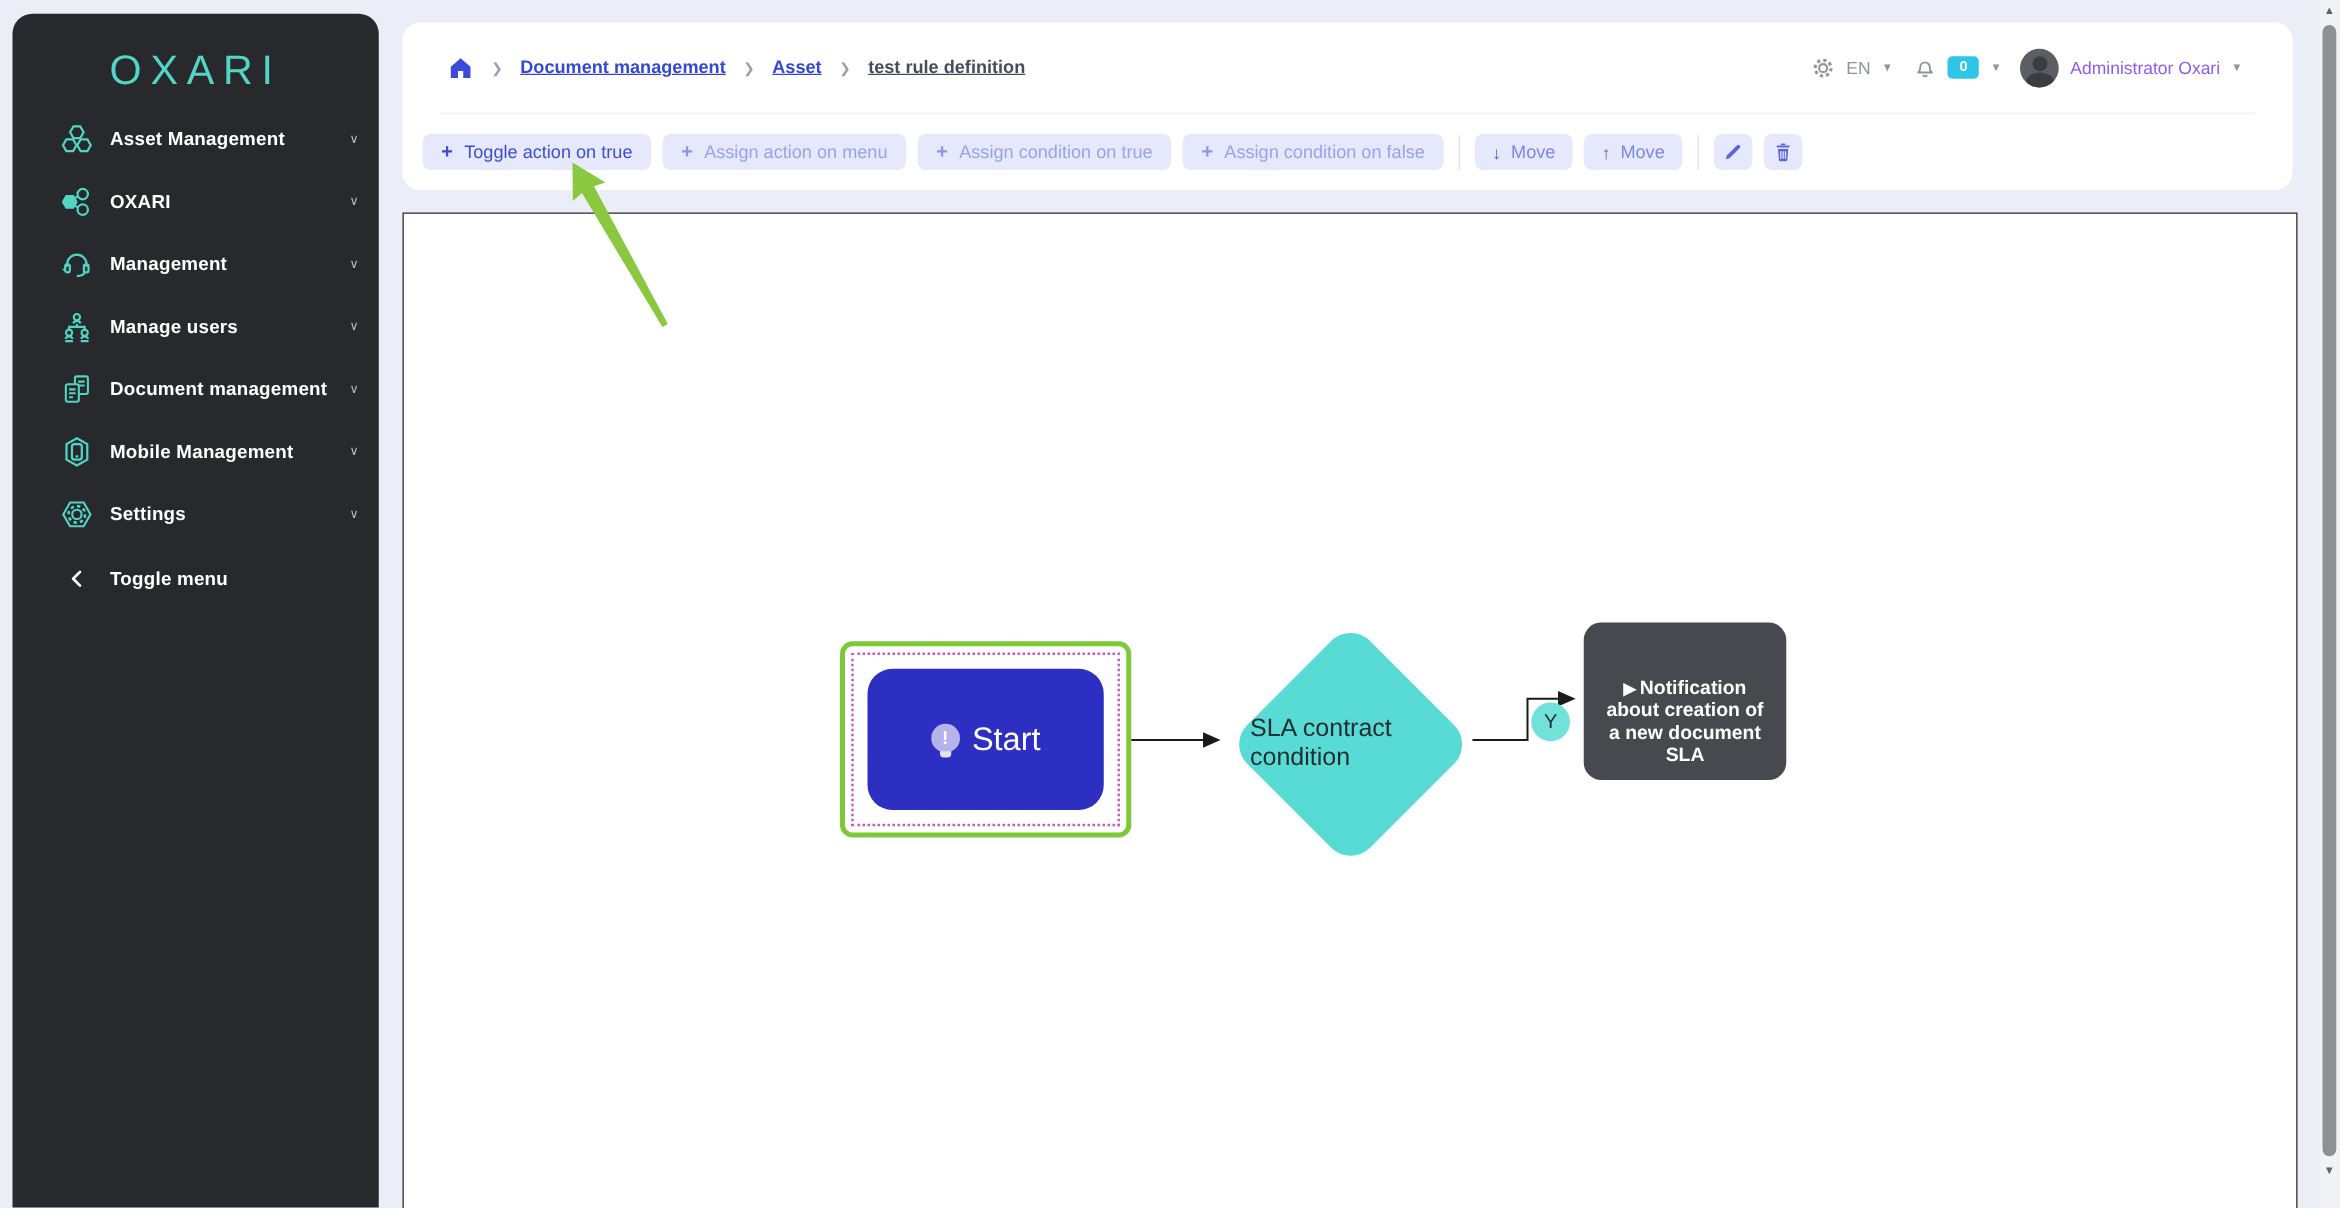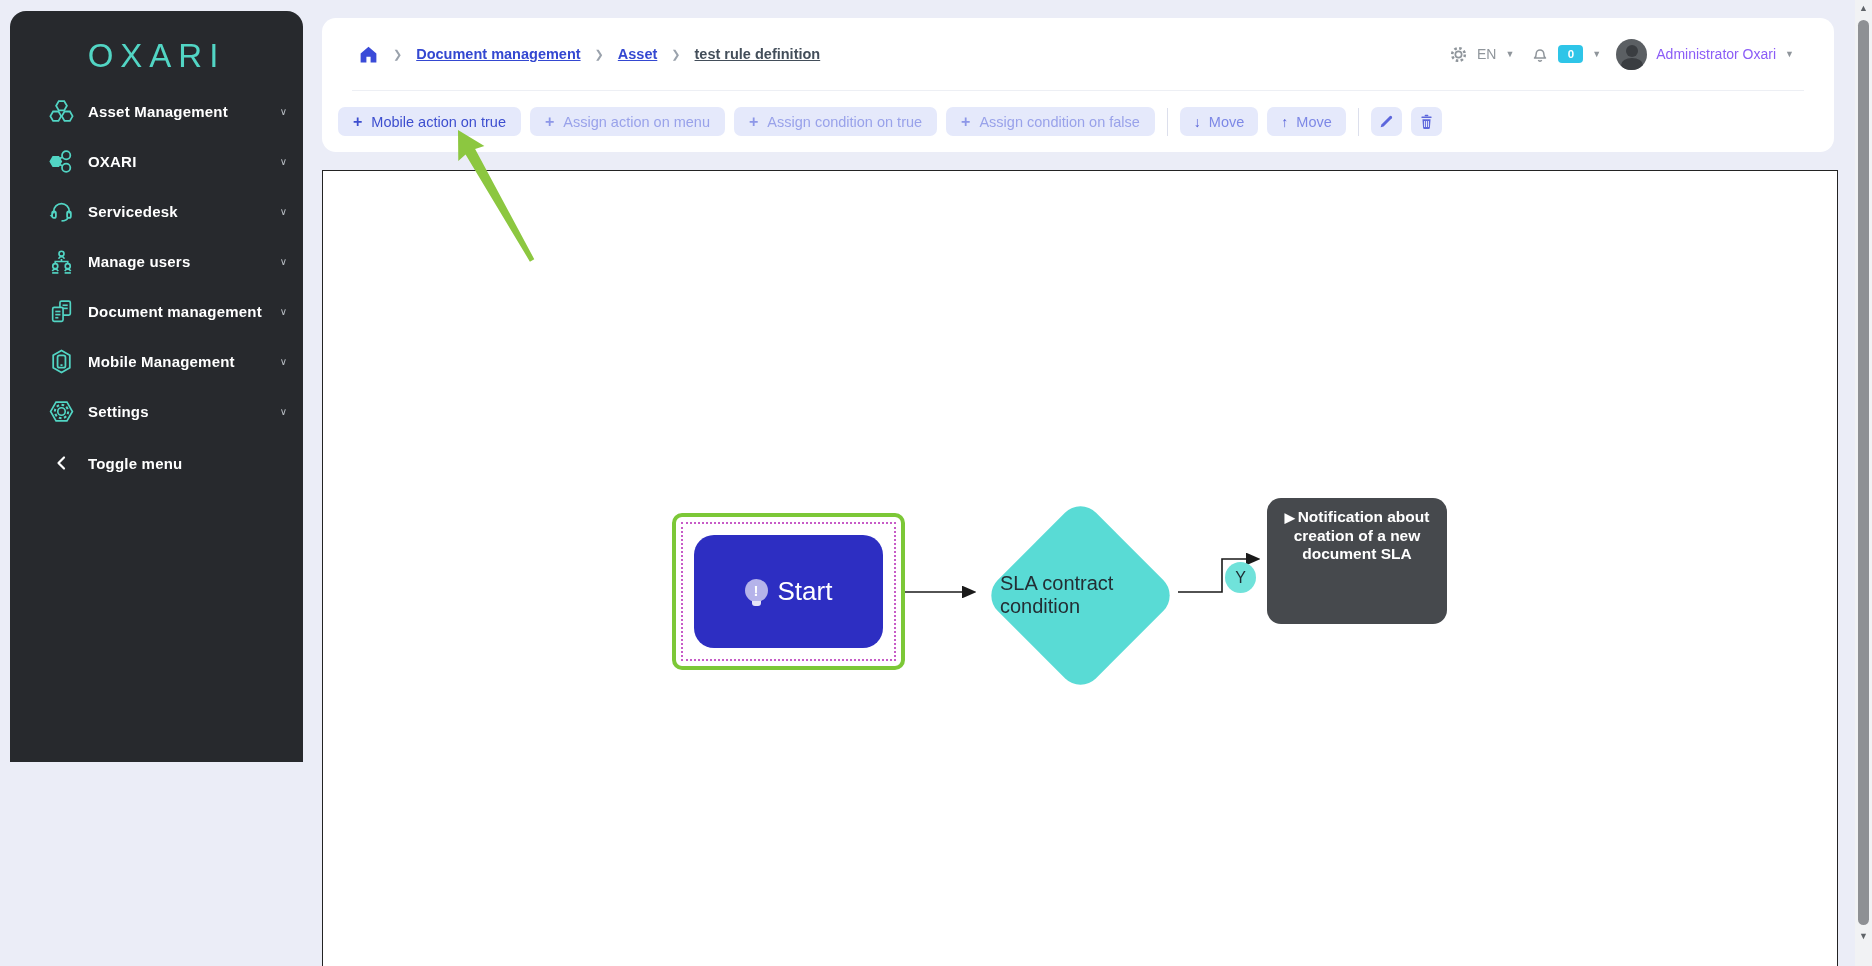--- a/index.html
+++ b/index.html
@@ -1,20 +1,20 @@
 <!DOCTYPE html>
 <html><head>
 <meta charset="utf-8">
 <style>
   * { margin:0; padding:0; box-sizing:border-box; }
   html,body { width:1872px; height:966px; overflow:hidden; background:#ebedf7;
     font-family:"Liberation Sans", sans-serif; }
 
   
-  .sidebar { position:absolute; left:10px; top:11px; width:293px; height:751px;
+  .sidebar { position:absolute; left:10px; top:11px; width:293px; height:955px;
     background:#27292d; border-radius:16px 16px 0 0; z-index:5; }
   .logo { margin-top:26px; text-align:center; color:#52d5c4; font-size:33px;
     font-weight:300; letter-spacing:7px; }
   .nav { position:absolute; top:75px; left:0; right:0;margin-left:20px; }
   .nav-item { height:50px; display:flex; align-items:center; padding:0 16px 0 18px;
     cursor:pointer; }
   .nav-item .ic { width:27px; height:27px; flex:0 0 27px; display:flex;
     align-items:center; justify-content:center; }
   .nav-item .lbl { color:#ffffff; font-size:15px; font-weight:bold; margin-left:13px;
     flex:1; letter-spacing:.2px; }
@@ -82,22 +82,22 @@
 
   .diamond { position:absolute; left:688px; top:355px; width:139px; height:139px;
     background:#59dbd5; border-radius:22px; transform:rotate(45deg); cursor:pointer; }
   .diamond-label { position:absolute; left:677px; top:401px; width:160px;
     font-size:20px; color:#232e34; line-height:23px; cursor:pointer; }
 
   .y-circle { position:absolute; left:902px; top:391px; width:31px; height:31px;
     border-radius:50%; background:#70e2da; color:#1d2b31; font-size:16px;
     display:flex; align-items:center; justify-content:center; cursor:pointer; }
 
-  .action-node { position:absolute; left:944px; top:327px; width:180px; height:126px;
-    background:#46494d; border-radius:14px; display:flex; align-items:flex-start;
+  .action-node { position:absolute; left:944px; top:327px; width:162px; height:126px;
+    background:#46494d; border-radius:14px; display:flex; align-items:flex-end;
     justify-content:center; padding:10px 14px; cursor:pointer; }
   .action-node .txt { color:#ffffff; font-size:15.5px; font-weight:bold;
     text-align:center; line-height:18px; }
   .action-node .play { font-size:13px; margin-right:3px; }
 
   .edges { position:absolute; left:0; top:0; width:100%; height:100%;
     pointer-events:none; }
 
   
   .annot { position:absolute; left:0; top:0; width:1872px; height:966px;
@@ -146,21 +146,21 @@
     <div class="nav-item">
       <span class="ic">
         <svg width="27" height="27" viewBox="0 0 26 26" fill="none" stroke="#52d5c4" stroke-width="1.7">
           <path d="M5.5,15 v-2 a7.5,7.5 0 0 1 15,0 v2"></path>
           <rect x="4" y="13" width="3.6" height="6.2" rx="1.6"></rect>
           <rect x="18.4" y="13" width="3.6" height="6.2" rx="1.6"></rect>
           <path d="M13,22 c3.2,0 5.4,-1.1 6,-2.8"></path>
           <polygon points="4.2,15.4 1.6,17 4.2,18.6" fill="#52d5c4" stroke="none"></polygon>
         </svg>
         </span>
-      <span class="lbl">Servicedesk</span>
+      <span class="lbl">Management</span>
       <span class="chev">∨</span>
     </div>
 
     <div class="nav-item">
       <span class="ic">
         <svg width="27" height="27" viewBox="0 0 26 26" fill="none" stroke="#52d5c4" stroke-width="1.6">
           <circle cx="13" cy="5.5" r="2.4"></circle>
             <path d="M10.2,10.3 a3,3 0 0 1 5.6,0"></path>
           <path d="M13,10.5 V13 M7,15.5 V13 H19 V15.5"></path>
           <circle cx="7" cy="17.5" r="2.4"></circle>
@@ -266,21 +266,21 @@
       <span class="username">Administrator Oxari</span>
       <span class="caret">▼</span>
     </div>
   </div>
 
   <div class="card-divider"></div>
 
   <div class="toolbar">
     <button class="tbtn enabled">
       <span class="plus">+</span>
-      <span>Mobile action on true</span>
+      <span>Toggle action on true</span>
     </button>
     <button class="tbtn disabled">
       <span class="plus">+</span>
       <span>Assign action on menu</span>
     </button>
     <button class="tbtn disabled">
       <span class="plus">+</span>
       <span>Assign condition on true</span>
     </button>
     <button class="tbtn disabled">

